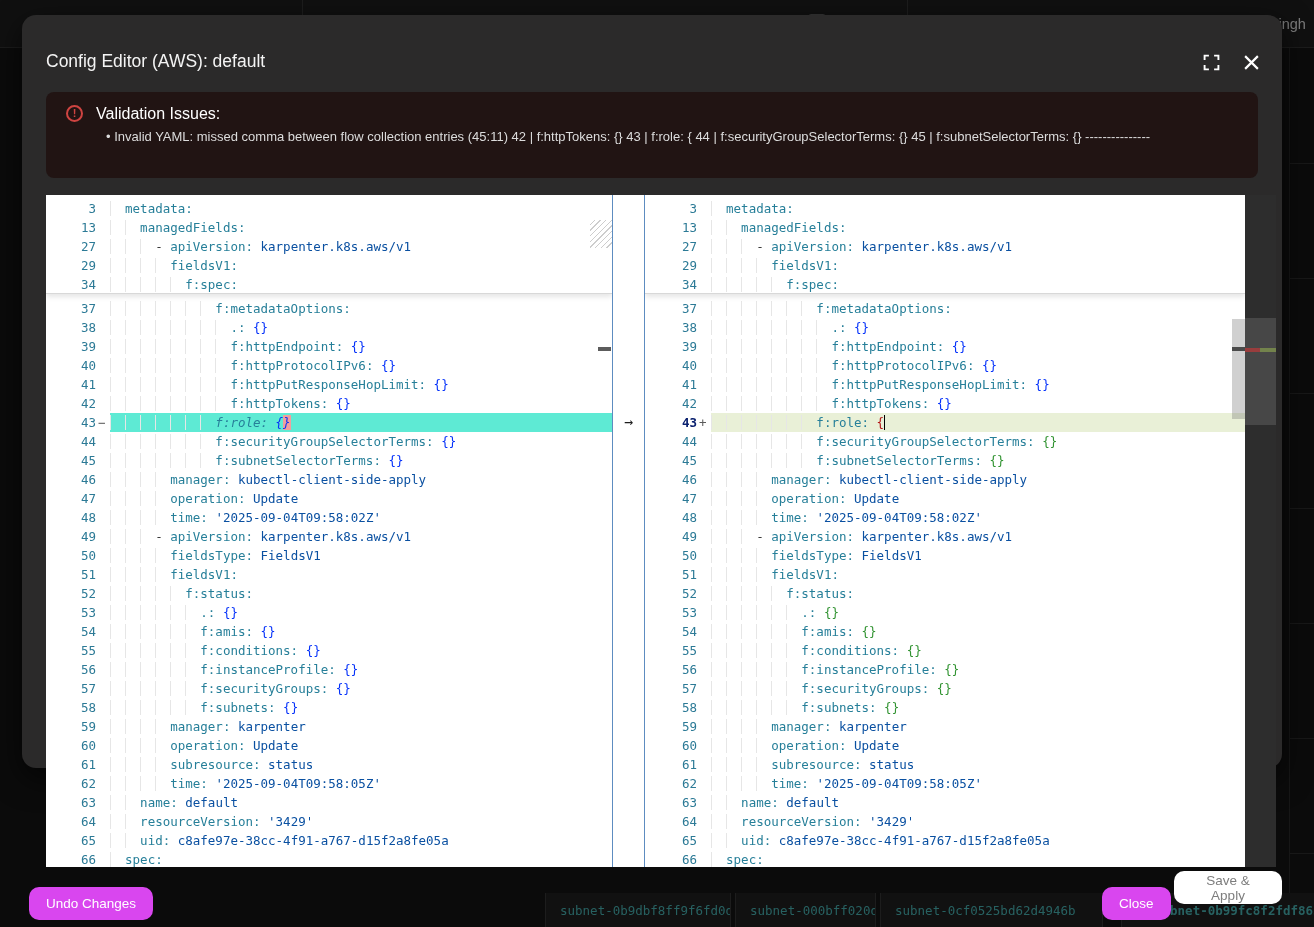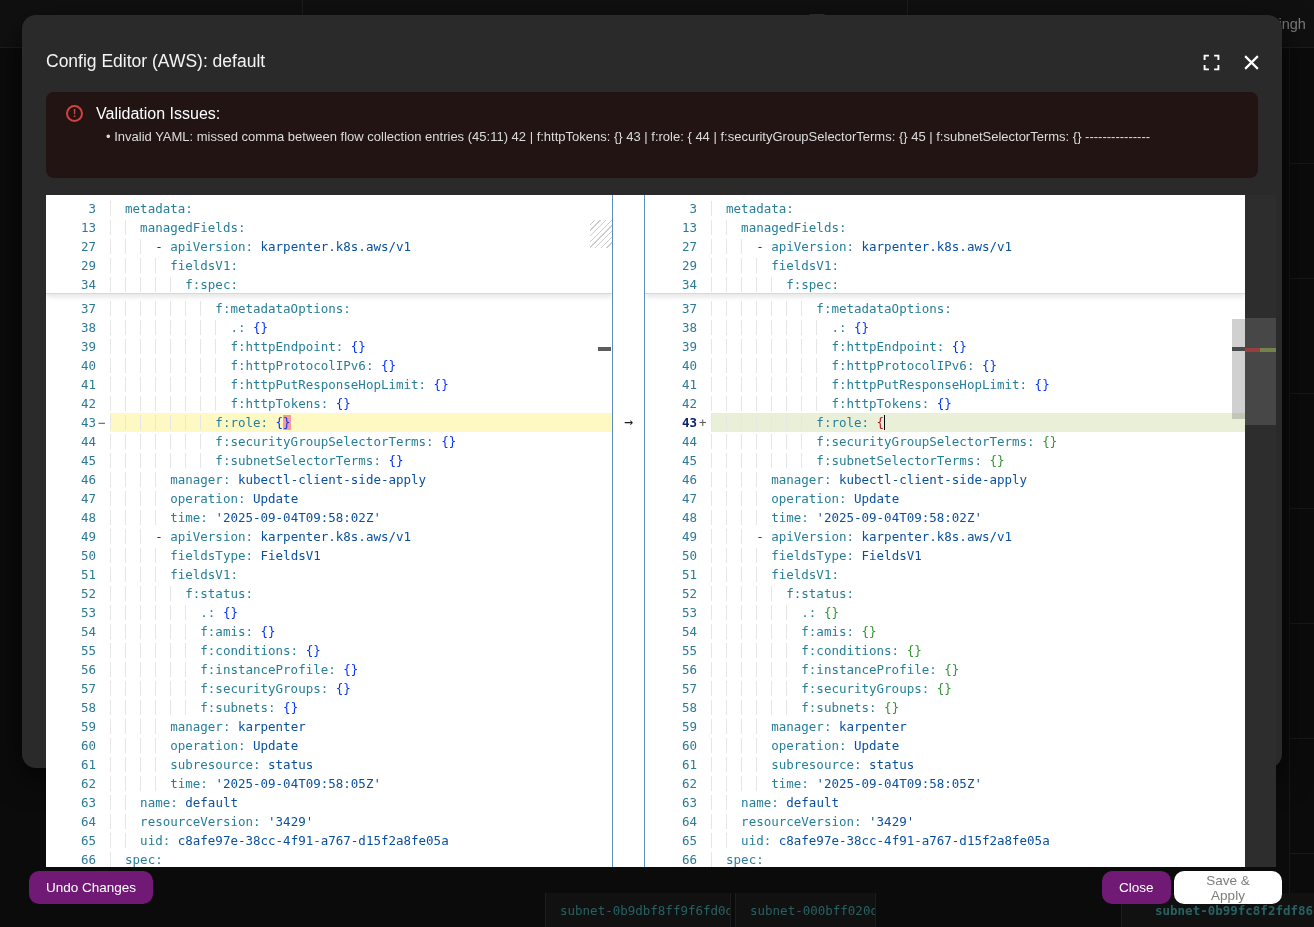--- a/index.html
+++ b/index.html
@@ -52,21 +52,21 @@
 
   .rows{position:absolute;top:104px;left:0;right:0;z-index:1;}
   .sticky{position:absolute;top:0;left:0;right:0;height:99px;background:#fff;padding-top:4px;z-index:3;
     border-bottom:1px solid #d8d8d8;box-shadow:0 3px 5px rgba(0,0,0,.10);}
   .cl{display:flex;height:19px;line-height:19px;}
   .cl-num{flex:none;width:50px;text-align:right;color:#2c7a96;}
   .pane-right .cl-num{width:52px;}
   .cl-sign{flex:none;width:14px;padding-left:2px;color:#5a5a5a;}
   .cl-code{flex:1;white-space:pre;position:relative;overflow:hidden;}
   .cl-ind{background-image:repeating-linear-gradient(to right,#e6e6e6 0 1px,transparent 1px 15.05px);}
-  .removed .cl-code{background:#fef9c3;}
+  .removed .cl-code{background:#5eead4;font-style:italic;}
   .added .cl-code{background:#e9f0d7;}
   .added .cl-num{color:#0b216f;font-weight:bold;}
   .tk-k{color:#267f99;}
   .tk-v{color:#0a50a1;}
   .tk-b{color:#0431fa;}
   .tk-g{color:#319331;}
   .tk-r{color:#b31515;}
   .tk-d{color:#3b3b3b;}
   .tk-bx{color:#0431fa;background:#f29e9e;}
   .caret{display:inline-block;width:0;height:15px;border-left:1.6px solid #000;vertical-align:-3px;}
@@ -78,21 +78,21 @@
   .vslider{position:absolute;top:124px;right:0;width:13px;height:100px;background:rgba(110,110,110,.32);z-index:6;cursor:pointer;}
   .mark-right{position:absolute;top:152px;right:0;width:13px;height:4px;background:#4a4a4a;z-index:6;}
   .minimap{position:absolute;left:1199px;top:0;width:31px;height:672px;background:#2d2d2d;z-index:5;}
   .mini-slider{position:absolute;left:0;top:123px;width:31px;height:107px;background:#474747;cursor:pointer;}
   .mini-red{position:absolute;left:0;top:153px;width:15px;height:4px;background:#993d3d;}
   .mini-green{position:absolute;left:15px;top:153px;width:16px;height:4px;background:#73834c;}
 
   
   .btn{position:absolute;height:33px;border:none;border-radius:10px;font-size:13.5px;padding:0 17px;cursor:pointer;
     font-family:"Liberation Sans",sans-serif;}
-  .btn-dark{background:#701a75;color:#ffffff;}
+  .btn-dark{background:#d946ef;color:#ffffff;margin-top:16px;}
   .btn-disabled{background:#ffffff;color:#7d7d7d;cursor:default;}
   .btn-undo{left:7px;top:856px;}
   .btn-close{left:1080px;top:856px;text-align:right;}
   .btn-save{left:1152px;top:856px;}
 </style>
 </head>
 <body>
 
 <div class="page-bg">
   <div class="topbar">
@@ -114,20 +114,21 @@
         <line x1="8.4" y1="8.4" x2="14.6" y2="14.6" stroke="#bdbdbd" stroke-width="1.6"></line>
         <line x1="12" y1="14.4" x2="14" y2="12.4" stroke="#bdbdbd" stroke-width="1.6"></line>
       </svg>
       <span>Cluster: anirban-singh</span>
     </div>
   </div>
 
   <div class="bgrow">
     <div class="bgcell" style="left:545px;width:186px;">subnet-0b9dbf8ff9f6fd0d7</div>
     <div class="bgcell" style="left:735px;width:141px;">subnet-000bff020df0f61ef</div>
+    <div class="bgcell" style="left:880px;width:223px;">subnet-0cf0525bd62d4946b</div>
     <div class="bgcell" style="left:1121px;width:207px;padding-left:33px;font-weight:bold;">subnet-0b99fc8f2fdf8653</div>
   </div>
 
   <div class="rcol-border"></div>
   <div class="rline" style="top:163px"></div>
   <div class="rline" style="top:278px"></div>
   <div class="rline" style="top:393px"></div>
   <div class="rline" style="top:508px"></div>
   <div class="rline" style="top:623px"></div>
   <div class="rline" style="top:738px"></div>

